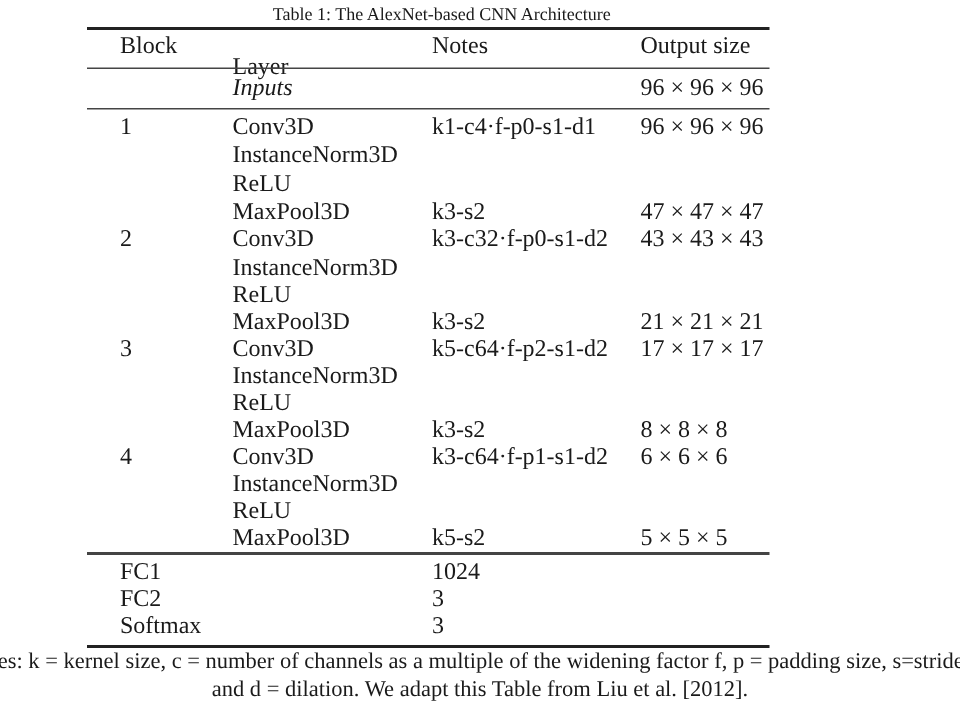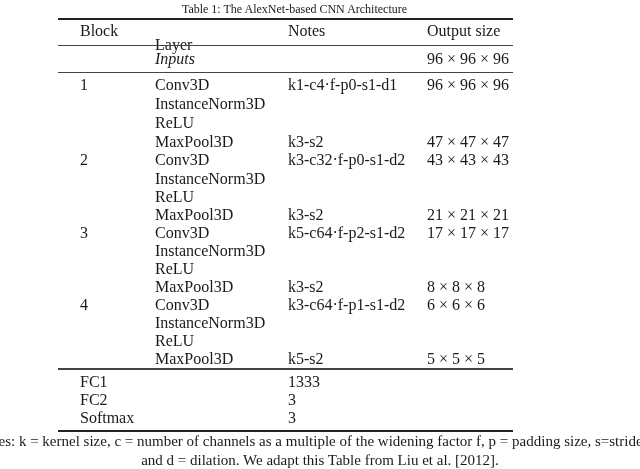--- a/index.html
+++ b/index.html
@@ -109,21 +109,21 @@
     <div class="cell c-type" style="top:349px;">k5-s2</div>
     <div class="cell c-out" style="top:349px;">5 × 5 × 5</div>
   </div>
 </div>
 
 <div class="rule thin" style="top:368px; height:1.5px;"></div>
 
 <div>
   <div>
     <div class="cell c-block" style="top:372px;">FC1</div>
-    <div class="cell c-type" style="top:372px;">1333</div>
+    <div class="cell c-type" style="top:372px;">1024</div>
   </div>
   <div>
     <div class="cell c-block" style="top:390px;text-align:right;">FC2</div>
     <div class="cell c-type" style="top:390px;">3</div>
   </div>
   <div>
     <div class="cell c-block" style="top:408px;">Softmax</div>
     <div class="cell c-type" style="top:408px;">3</div>
   </div>
 </div>

